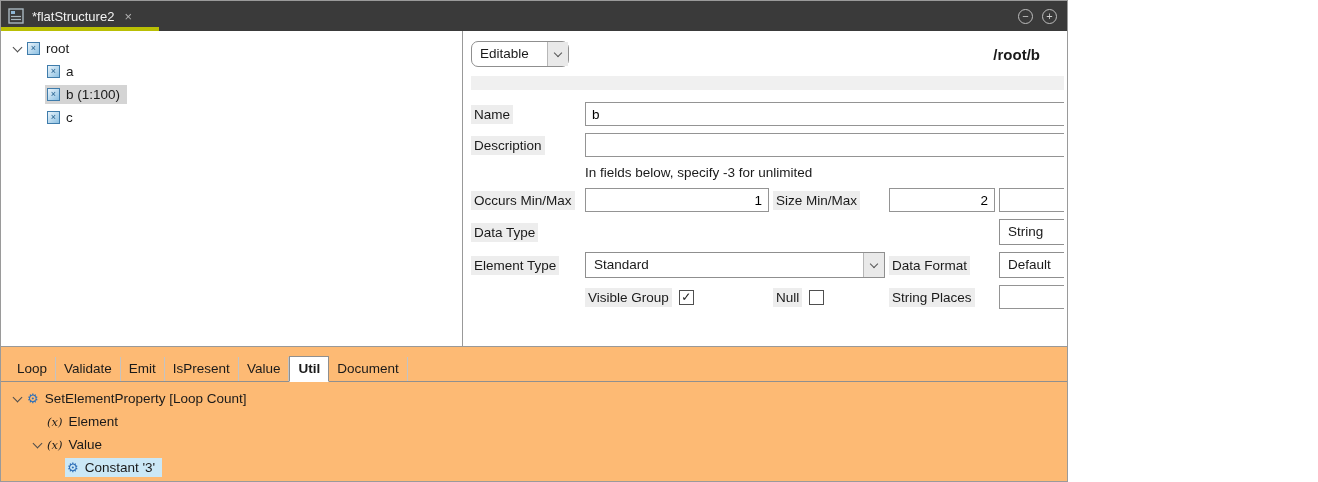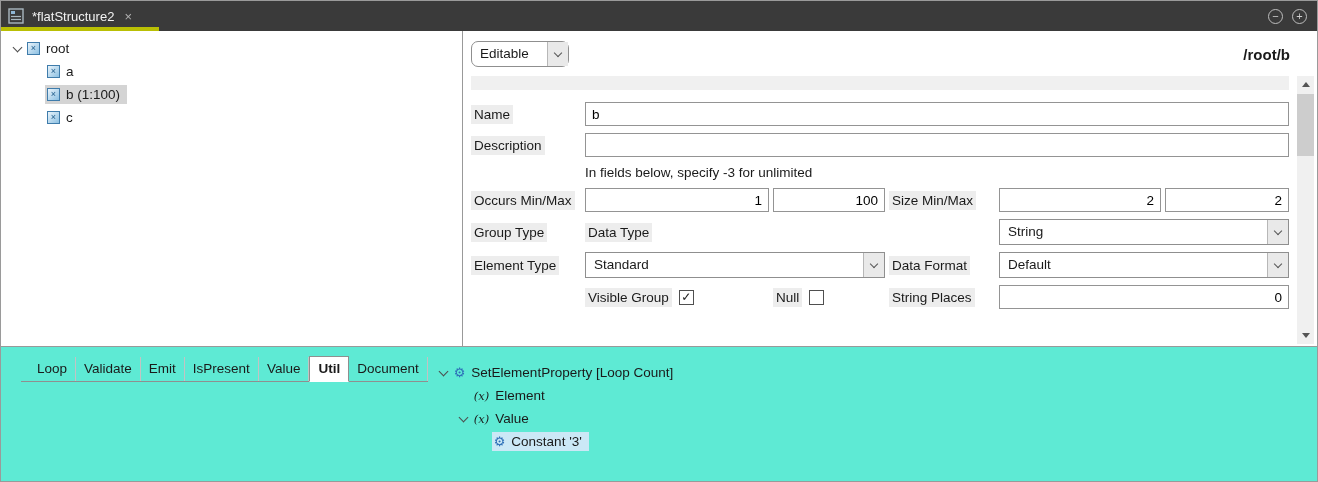--- a/index.html
+++ b/index.html
@@ -4,21 +4,21 @@
 <style>
   * { box-sizing: border-box; margin: 0; padding: 0; }
   html,body { width:1318px; height:482px; }
   body {
     font-family: "Liberation Sans", sans-serif;
     font-size: 13.5px;
     color: #1a1a1a;
     background: #ffffff;
     overflow: hidden;
   }
-  .window { width:1318px; height:482px; border:1px solid #9a9a9a; display:flex; flex-direction:column; background:#fff; }
+  .window { width:1068px; height:482px; border:1px solid #9a9a9a; display:flex; flex-direction:column; background:#fff; }
 
   
   .titlebar { flex:0 0 30px; background:#3a3a3a; display:flex; align-items:center; position:relative; padding-left:7px; }
   .doc-tab { display:flex; align-items:center; height:100%; gap:8px; padding-right:10px; }
   .tab-underline { position:absolute; left:0; bottom:0; width:158px; height:4px; background:#b9bf04; }
   .doc-title { color:#f2f2f2; font-size:13px; }
   .tab-close { color:#b0b0b0; font-size:13px; margin-left:2px; cursor:default; }
   .win-btns { position:absolute; right:10px; top:0; height:30px; display:flex; align-items:center; gap:9px; }
   .circle-btn { width:15px; height:15px; border:1px solid #bdbdbd; border-radius:50%; color:#cfcfcf; font-size:11px; line-height:12px; display:flex; align-items:center; justify-content:center; }
   .file-icon svg { display:block; }
@@ -66,21 +66,21 @@
   .num { text-align:right; }
   .c2-7 { grid-column:2/7; }
   .c2-4 { grid-column:2/4; }
   .c5-7 { grid-column:5/7; }
   .note { grid-column:2/7; line-height:17px; }
   .cb-cell { display:flex; align-items:center; }
   .cb { width:15px; height:15px; border:1px solid #4f4f4f; background:#fff; display:inline-flex; align-items:center; justify-content:center; font-size:12px; line-height:12px; margin-left:7px; }
   .combo.full { width:100%; }
 
   
-  .bottom { flex:1; display:flex; flex-direction:row; background:#5eead4; padding-top:9px; overflow:hidden;padding-left:20px; }
+  .bottom { flex:1; display:flex; flex-direction:column; background:#fdba74; padding-top:9px; overflow:hidden; }
   .tabs { display:flex; align-items:flex-end; border-bottom:1px solid #8f8f8f; padding-left:8px; height:26px; }
   .tab { padding:3px 8px 4px 8px; border-right:1px solid #c3c3c3; line-height:17px; white-space:nowrap; }
   .tab.selected { font-weight:bold; border:1px solid #8f8f8f; border-bottom:1px solid #fff; background:#fff; margin-bottom:-1px; }
   .btree { padding-top:5px; }
   .gears-icon { color:#2d6fb8; font-size:13px; margin-right:6px; line-height:13px; }
   .fx-icon { font-family:"DejaVu Serif", serif; font-style:italic; font-size:11.5px; color:#1a1a1a; margin-right:6px; }
   .pl-l0 { padding-left:8px; }
   .pl-l1c { padding-left:28px; }
   .pl-l1 { padding-left:44px; }
   .pl-l2 { padding-left:64px; }
@@ -171,21 +171,20 @@
             <input class="tinput c2-7" type="text" value="b" style="">
 
             <span class="flabel">Description</span>
             <input class="tinput c2-7" type="text" value="" style="">
 
             <span></span>
             <span class="note">In fields below, specify -3 for unlimited</span>
 
             <span class="flabel">Occurs Min/Max</span>
             <input class="tinput num" type="text" value="1" style="">
-            <input class="tinput num" type="text" value="100" style="">
             <span class="flabel">Size Min/Max</span>
             <input class="tinput num" type="text" value="2" style="">
             <input class="tinput num" type="text" value="2" style="">
 
             <span class="flabel">Group Type</span>
             <span class="flabel">Data Type</span>
             <span class="combo full c5-7">
               <span class="val">String</span>
               <span class="arrow">
                   <span class="chevron-sm"></span>

